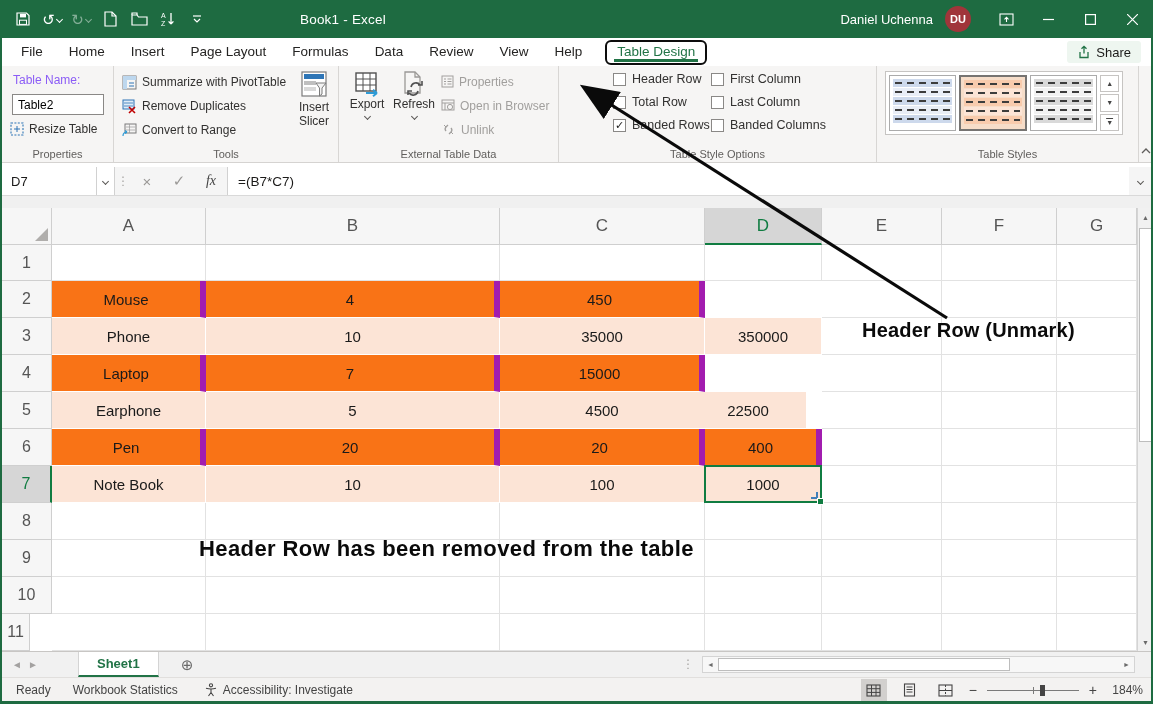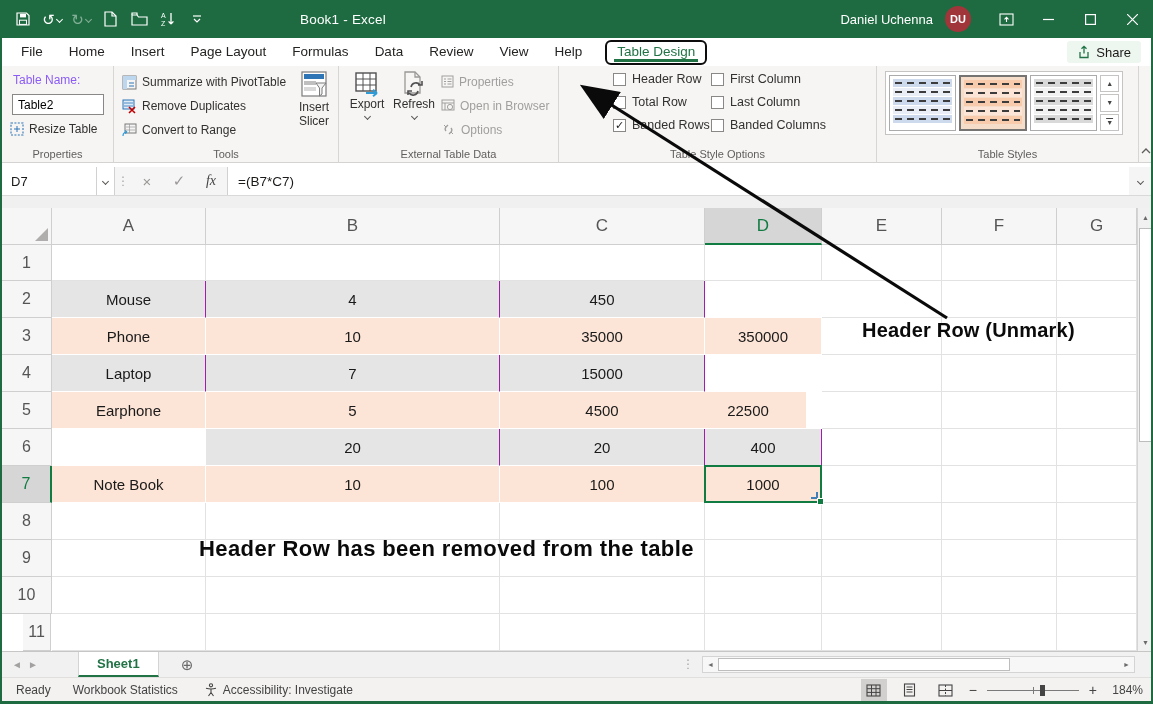--- a/index.html
+++ b/index.html
@@ -62,21 +62,21 @@
   .fdots { width:16px; display:flex; align-items:center; justify-content:center; color:#a7a5a3; font-size:12px; }
   .fbtn { width:32px; display:flex; align-items:center; justify-content:center; color:#9a9896; font-size:15px; cursor:pointer; }
   .fx { font-style:italic; font-family:"Liberation Serif",serif; color:#444; font-size:14px; }
   .ftext { flex:1; background:#fff; border-left:1px solid #d1d1d1; display:flex; align-items:center; padding-left:10px; color:#1b1a19; font-size:13.5px; }
   .fright { width:22px; background:#f5f5f5; display:flex; align-items:center; justify-content:center; }
   .fstrip { position:absolute; left:0; top:196px; width:1149px; height:12px; background:#f0f0f0; }
 
   
   .gridwrap { position:absolute; left:0; top:208px; width:1149px; height:443px; background:#fff; overflow:hidden; }
   .gcell { position:absolute; font-size:15px; color:#1a1a1a; display:flex; align-items:center; justify-content:center; border-right:1px solid #e2e2e2; border-bottom:1px solid #e2e2e2; background:#fff; }
-  .gcell.band-d { background:#e5e5e5; border-right:1px solid #a21caf; border-bottom:1px solid #fff; }
+  .gcell.band-d { background:#f97316; border-right:6px solid #a21caf; border-bottom:1px solid #fff; }
   .gcell.band-l { background:#fce4d6; border-right:1px solid #fff; border-bottom:1px solid #fff; }
   .ghdr { position:absolute; background:#f6f6f6; color:#555; display:flex; align-items:center; justify-content:center; border-right:1px solid #cfcfcf; border-bottom:1px solid #cfcfcf; font-size:17px; cursor:pointer; }
   .ghdr.selc { background:#d6d6d6; color:#107c41; border-bottom:2px solid #107c41; }
   .ghdr.selr { background:#d6d6d6; color:#107c41; border-right:2px solid #107c41; }
   .gcorner { position:absolute; left:0; top:0; width:50px; height:37px; background:#f6f6f6; border-right:1px solid #cfcfcf; border-bottom:1px solid #cfcfcf; }
   .gcorner i { position:absolute; right:3px; bottom:3px; width:0; height:0; border-bottom:13px solid #b0aeac; border-left:13px solid transparent; }
   .selbox { position:absolute; border:2px solid #107c41; pointer-events:none; }
   .fillhandle { position:absolute; right:-4px; bottom:-4px; width:7px; height:7px; background:#107c41; border:1px solid #fff; }
   .tbl-elbow { position:absolute; right:2px; bottom:2px; width:7px; height:7px; border-right:2px solid #2e75b6; border-bottom:2px solid #2e75b6; opacity:.9; }
   .vscroll { position:absolute; left:1135px; top:208px; width:16px; height:443px; background:#f1f1f1; border-left:1px solid #d4d4d4; }
@@ -296,21 +296,21 @@
             <path d="M1 4h12M4 4v7" stroke="#a19f9d" stroke-width="1"></path>
             <circle cx="9" cy="8" r="2.6" fill="none" stroke="#a19f9d" stroke-width="1"></circle>
           </svg>
         <span>Open in Browser</span>
       </div>
       <div class="smallbtn dis" style="position:absolute;left:102px;top:57px">
         <svg width="15" height="13" viewBox="0 0 15 13">
             <path d="M5 8a3 3 0 010-4l2-2M10 5a3 3 0 010 4l-2 2" fill="none" stroke="#a19f9d" stroke-width="1.3"></path>
             <path d="M3 2l2 2M12 11l-2-2" stroke="#a19f9d" stroke-width="1"></path>
           </svg>
-        <span>Options</span>
+        <span>Unlink</span>
       </div>
       <div class="glabel">External Table Data</div>
     </div>
 
     <div class="rgroup" style="width:318px">
       <div class="cbcols" id="cbcols">
           <div class="cbcol" style="width: 98px;">
             <div class="cbrow">
               <span class="cb"></span>
               <span class="cblabel">Header Row</span>
@@ -442,20 +442,21 @@
       <div class="gcell" style="left: 1055px; top: 147px; width: 80px; height: 37px;"></div>
       <div class="ghdr" style="left: 0px; top: 184px; width: 50px; height: 37px; font-size: 16px;">5</div>
       <div class="gcell band-l" style="left: 50px; top: 184px; width: 154px; height: 37px;">Earphone</div>
       <div class="gcell band-l" style="left: 204px; top: 184px; width: 294px; height: 37px;">5</div>
       <div class="gcell band-l" style="left: 498px; top: 184px; width: 205px; height: 37px;">4500</div>
       <div class="gcell band-l" style="left: 688px; top: 184px; width: 117px; height: 37px;">22500</div>
       <div class="gcell" style="left: 820px; top: 184px; width: 120px; height: 37px;"></div>
       <div class="gcell" style="left: 940px; top: 184px; width: 115px; height: 37px;"></div>
       <div class="gcell" style="left: 1055px; top: 184px; width: 80px; height: 37px;"></div>
       <div class="ghdr" style="left: 0px; top: 221px; width: 50px; height: 37px; font-size: 16px;">6</div>
+      <div class="gcell band-d" style="left: 50px; top: 221px; width: 154px; height: 37px;">Pen</div>
       <div class="gcell band-d" style="left: 204px; top: 221px; width: 294px; height: 37px;">20</div>
       <div class="gcell band-d" style="left: 498px; top: 221px; width: 205px; height: 37px;">20</div>
       <div class="gcell band-d" style="left: 703px; top: 221px; width: 117px; height: 37px;">400</div>
       <div class="gcell" style="left: 820px; top: 221px; width: 120px; height: 37px;"></div>
       <div class="gcell" style="left: 940px; top: 221px; width: 115px; height: 37px;"></div>
       <div class="gcell" style="left: 1055px; top: 221px; width: 80px; height: 37px;"></div>
       <div class="ghdr selr" style="left: 0px; top: 258px; width: 50px; height: 37px; font-size: 16px;">7</div>
       <div class="gcell band-l" style="left: 50px; top: 258px; width: 154px; height: 37px;">Note Book</div>
       <div class="gcell band-l" style="left: 204px; top: 258px; width: 294px; height: 37px;">10</div>
       <div class="gcell band-l" style="left: 498px; top: 258px; width: 205px; height: 37px;">100</div>
@@ -480,21 +481,21 @@
       <div class="gcell" style="left: 940px; top: 332px; width: 115px; height: 37px;"></div>
       <div class="gcell" style="left: 1055px; top: 332px; width: 80px; height: 37px;"></div>
       <div class="ghdr" style="left: 0px; top: 369px; width: 50px; height: 37px; font-size: 16px;">10</div>
       <div class="gcell" style="left: 50px; top: 369px; width: 154px; height: 37px;"></div>
       <div class="gcell" style="left: 204px; top: 369px; width: 294px; height: 37px;"></div>
       <div class="gcell" style="left: 498px; top: 369px; width: 205px; height: 37px;"></div>
       <div class="gcell" style="left: 703px; top: 369px; width: 117px; height: 37px;"></div>
       <div class="gcell" style="left: 820px; top: 369px; width: 120px; height: 37px;"></div>
       <div class="gcell" style="left: 940px; top: 369px; width: 115px; height: 37px;"></div>
       <div class="gcell" style="left: 1055px; top: 369px; width: 80px; height: 37px;"></div>
-      <div class="ghdr" style="left: 0px; top: 406px; width: 28px; height: 37px; font-size: 16px; margin-left: 21px;">11</div>
+      <div class="ghdr" style="left: 0px; top: 406px; width: 28px; height: 37px; font-size: 16px;">11</div>
       <div class="gcell" style="left: 50px; top: 406px; width: 154px; height: 37px;"></div>
       <div class="gcell" style="left: 204px; top: 406px; width: 294px; height: 37px;"></div>
       <div class="gcell" style="left: 498px; top: 406px; width: 205px; height: 37px;"></div>
       <div class="gcell" style="left: 703px; top: 406px; width: 117px; height: 37px;"></div>
       <div class="gcell" style="left: 820px; top: 406px; width: 120px; height: 37px;"></div>
       <div class="gcell" style="left: 940px; top: 406px; width: 115px; height: 37px;"></div>
       <div class="gcell" style="left: 1055px; top: 406px; width: 80px; height: 37px;"></div>
       <div class="selbox" style="left: 702px; top: 257px; width: 118px; height: 38px;">
         <span class="tbl-elbow"></span>
         <span class="fillhandle"></span>

